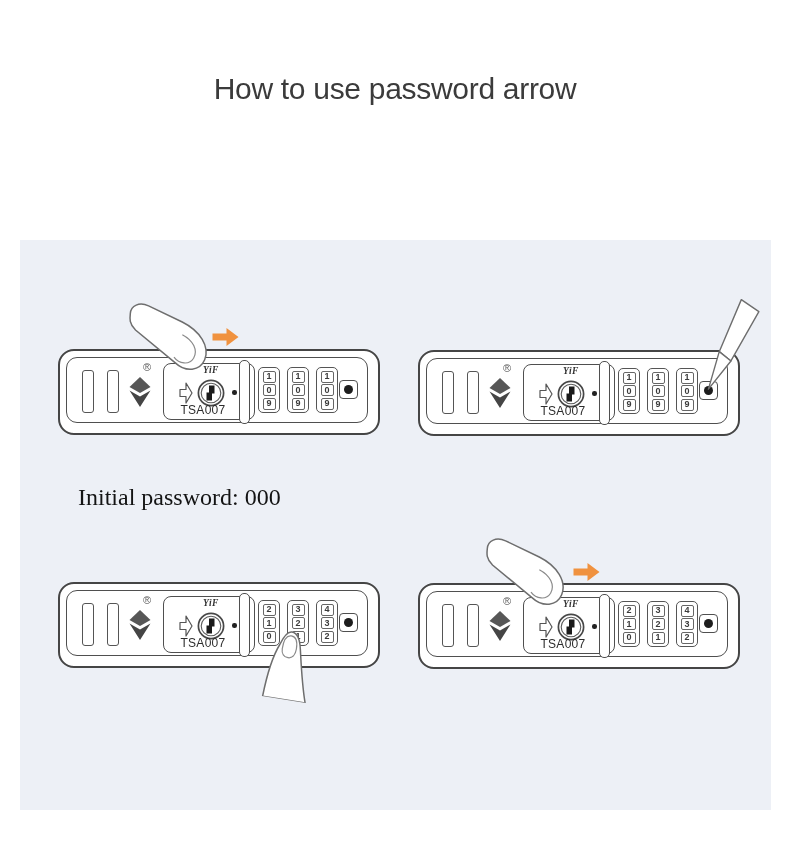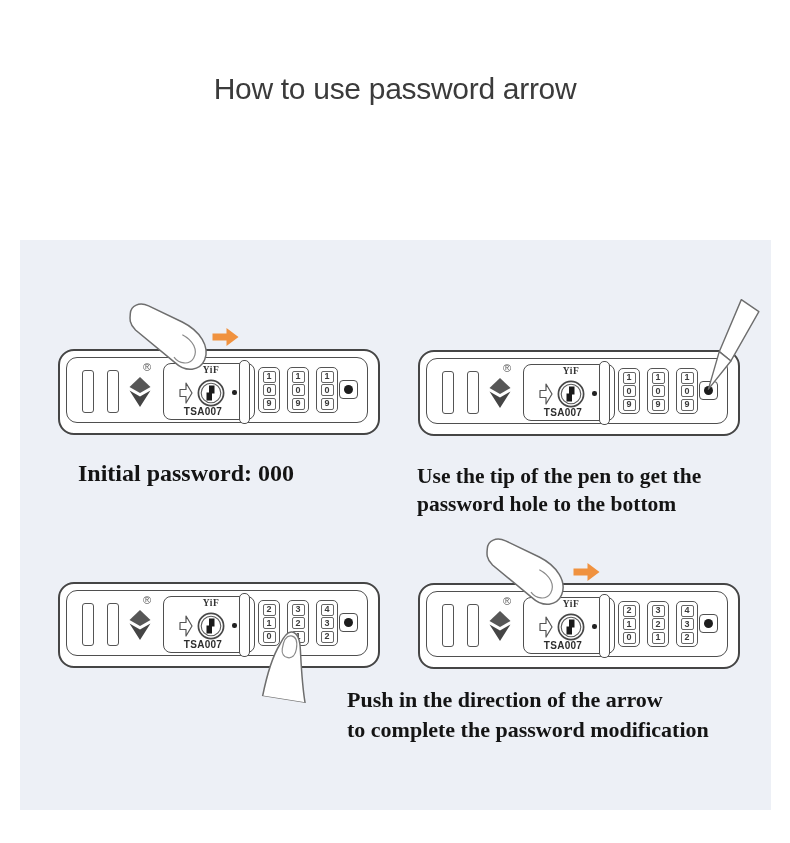--- a/index.html
+++ b/index.html
@@ -22,28 +22,28 @@
   .lock .innerplate{position:absolute;left:8px;top:8px;width:302px;height:66px;box-sizing:border-box;
     border:1.5px solid #4f4f4f;border-radius:11px;}
   .slot{position:absolute;top:21px;width:12px;height:43px;box-sizing:border-box;
     border:1.6px solid #555;border-radius:3px;background:#fff;}
   .slot.s1{left:24px}.slot.s2{left:49px}
   .logo{position:absolute;left:70px;top:27px;width:24px;height:32px;}
   .regmark{position:absolute;left:85px;top:13px;font-size:11px;color:#5a5a5a;line-height:1;}
   .keypanel{position:absolute;left:105px;top:14px;width:92px;height:57px;box-sizing:border-box;
     border:1.6px solid #4f4f4f;border-radius:8px;background:#fff;}
   .brand{position:absolute;top:1px;left:28px;right:24px;text-align:center;
-    font-family:"Liberation Serif",serif;font-weight:bold;
+    font-family:"Liberation Serif",serif;font-style:italic;font-weight:bold;
     font-size:9.5px;letter-spacing:0.5px;color:#333;}
   .arrow-hollow{position:absolute;left:15px;top:17px;}
   .keyhole{position:absolute;left:33px;top:15px;}
   .reset-dot-small{position:absolute;left:68px;top:26px;width:4.5px;height:4.5px;
     background:#222;border-radius:50%;}
   .model{position:absolute;bottom:2px;left:8px;right:20px;text-align:center;
-    font-size:10px;font-weight:bold;letter-spacing:0.3px;color:#2d2d2d;}
+    font-size:12px;font-weight:normal;letter-spacing:0.3px;color:#2d2d2d;}
   .slider{position:absolute;left:181px;top:11px;width:11px;height:64px;box-sizing:border-box;
     border:1.6px solid #4f4f4f;border-radius:5px;background:#fff;}
   .dial{position:absolute;top:18px;width:22px;height:46px;box-sizing:border-box;
     border:1.5px solid #555;border-radius:5px;background:#fff;
     display:flex;flex-direction:column;justify-content:space-evenly;align-items:center;padding:1px 0;}
   .dial.d1{left:200px}.dial.d2{left:229px}.dial.d3{left:258px}
   .cell{width:13px;height:12px;box-sizing:border-box;border:1px solid #666;border-radius:2px;
     font-size:9px;font-weight:600;color:#3a3a3a;background:#fff;
     display:flex;align-items:center;justify-content:center;line-height:1;}
   .resetbtn{position:absolute;left:281px;top:31px;width:19px;height:19px;box-sizing:border-box;
@@ -52,22 +52,22 @@
   .resetdot{width:9.5px;height:9.5px;border-radius:50%;background:#1d1d1d;}
   
   .deco{position:absolute;}
   .finger-top1{left:97px;top:82px;transform:rotate(18deg);transform-origin:88px 40px;}
   .finger-top4{left:454px;top:317px;transform:rotate(18deg);transform-origin:88px 40px;}
   .finger-up3{left:243px;top:388px;transform:rotate(9deg);transform-origin:29px 4px;}
   .pen2{left:675px;top:52px;transform:rotate(25deg);transform-origin:13px 98px;}
   .oarrow1{left:192px;top:87px;}
   .oarrow4{left:553px;top:322px;}
   
-  .cap{position:absolute;font-family:"Liberation Serif",serif;font-weight:bold;
-    color:var(--caption-text,#141414);white-space:nowrap;}
+  .cap{position:absolute;font-family:"Liberation Serif",serif;font-weight:normal;
+    color:var(--caption-text,#141414);white-space:nowrap;margin-top:24px;}
   .cap1{left:58px;top:220px;font-size:24px;}
   .cap2{left:397px;top:222px;font-size:21.5px;line-height:28px;}
   .cap3{left:68px;top:462px;font-size:24px;}
   .cap4{left:327px;top:445px;font-size:22px;line-height:30px;}
 </style>
 </head>
 <body>
 
 <div class="title">How to use password arrow</div>
 
@@ -271,22 +271,14 @@
     <path d="M0,6.5 L14,6.5 L14,1 L26,10 L14,19 L14,13.5 L0,13.5 Z" fill="var(--accent-orange,#f0923f)"></path>
   </svg>
   <svg class="deco finger-top4" viewBox="0 0 100 62" width="100" height="62">
     <path d="M2,17 C0,9 7,3 17,4 L54,9 C74,12 88,24 87,38 C86,50 73,56 60,50 L12,31 C4,27 3,22 2,17 Z" fill="#fff" stroke="#6e6e6e" stroke-width="1.5"></path>
     <path d="M58,21 C70,23 78,31 76,40 C74,48 64,50 57,45" fill="none" stroke="#8a8a8a" stroke-width="1.2"></path>
   </svg>
 
   <div class="cap cap1">
     <div>Initial password: 000</div>
   </div>
-  <div class="cap cap2">
-    <div>Use the tip of the pen to get the</div>
-    <div>password hole to the bottom</div>
-  </div>
-  <div class="cap cap4">
-    <div>Push in the direction of the arrow</div>
-    <div>to complete the password modification</div>
-  </div>
 
 </div>
 
 </body></html>

